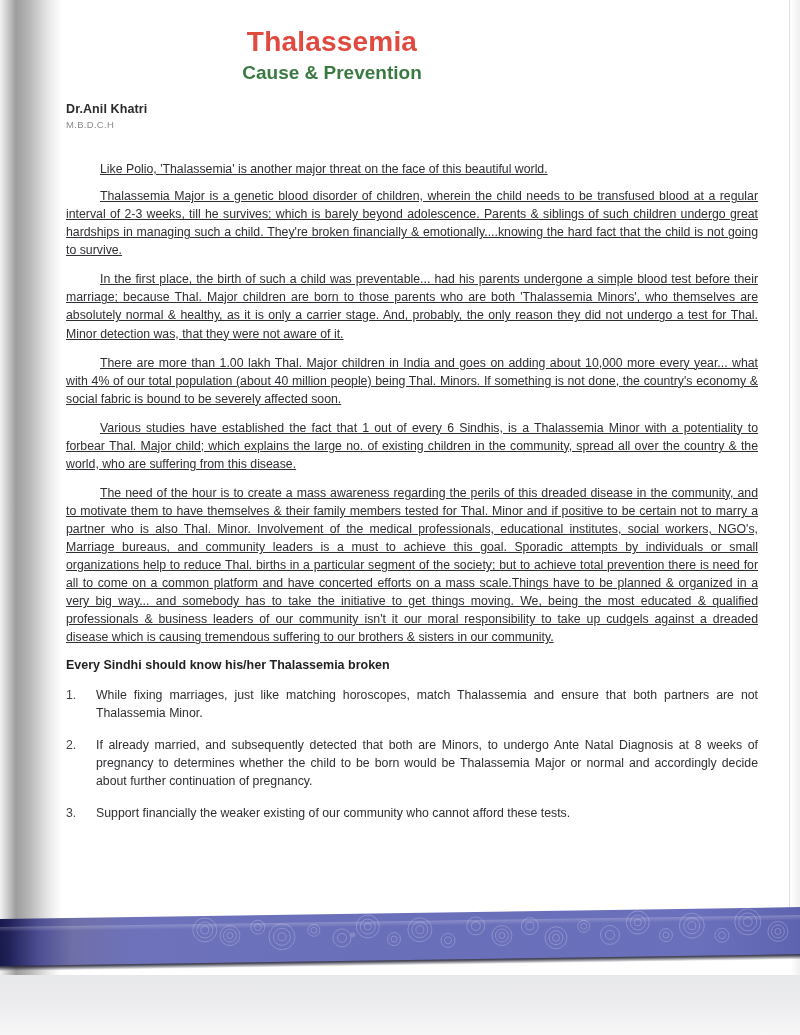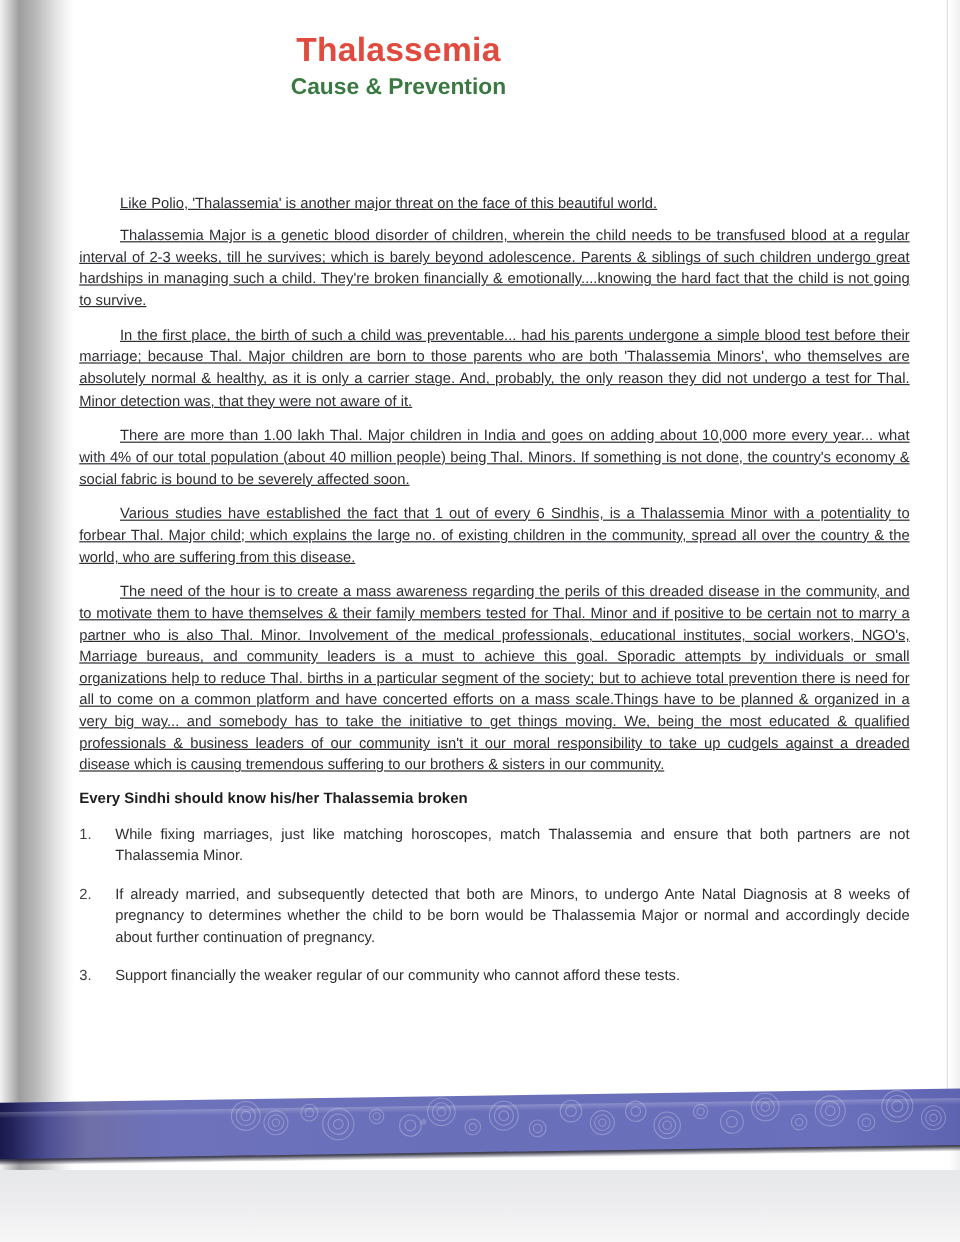--- a/index.html
+++ b/index.html
@@ -212,20 +212,22 @@
   <div class="scan-right-line"></div>
   <div class="scan-right-edge"></div>
   <div class="scan-bottom-bed"></div>
 
   <div class="doc-header">
     <h1 class="doc-title" style="color: rgb(224, 74, 63);">Thalassemia</h1>
     <h2 class="doc-subtitle" style="color: rgb(58, 122, 66);">Cause &amp; Prevention</h2>
   </div>
 
   <div class="author-block">
+    <div class="author-name">Dr.Anil Khatri</div>
+    <div class="author-degree">M.B.D.C.H</div>
   </div>
 
   <div class="body-area">
 
     <p class="para para-tight">Like Polio, 'Thalassemia' is another major threat on the face of this beautiful world.</p>
     <p class="para">Thalassemia Major is a genetic blood disorder of children, wherein the child needs to be transfused blood at a regular interval of 2-3 weeks, till he survives; which is barely beyond adolescence. Parents &amp; siblings of such children undergo great hardships in managing such a child. They're broken financially &amp; emotionally....knowing the hard fact that the child is not going to survive.</p>
     <p class="para">In the first place, the birth of such a child was preventable... had his parents undergone a simple blood test before their marriage; because Thal. Major children are born to those parents who are both 'Thalassemia Minors', who themselves are absolutely normal &amp; healthy, as it is only a carrier stage. And, probably, the only reason they did not undergo a test for Thal. Minor detection was, that they were not aware of it.</p>
     <p class="para">There are more than 1.00 lakh Thal. Major children in India and goes on adding about 10,000 more every year... what with 4% of our total population (about 40 million people) being Thal. Minors. If something is not done, the country's economy &amp; social fabric is bound to be severely affected soon.</p>
     <p class="para">Various studies have established the fact that 1 out of every 6 Sindhis, is a Thalassemia Minor with a potentiality to forbear Thal. Major child; which explains the large no. of existing children in the community, spread all over the country &amp; the world, who are suffering from this disease.</p>
     <p class="para">The need of the hour is to create a mass awareness regarding the perils of this dreaded disease in the community, and to motivate them to have themselves &amp; their family members tested for Thal. Minor and if positive to be certain not to marry a partner who is also Thal. Minor. Involvement of the medical professionals, educational institutes, social workers, NGO's, Marriage bureaus, and community leaders is a must to achieve this goal. Sporadic attempts by individuals or small organizations help to reduce Thal. births in a particular segment of the society; but to achieve total prevention there is need for all to come on a common platform and have concerted efforts on a mass scale.Things have to be planned &amp; organized in a very big way... and somebody has to take the initiative to get things moving. We, being the most educated &amp; qualified professionals &amp; business leaders of our community isn't it our moral responsibility to take up cudgels against a dreaded disease which is causing tremendous suffering to our brothers &amp; sisters in our community.</p>
@@ -236,21 +238,21 @@
       <li>
         <span class="num">1.</span>
         <span>While fixing marriages, just like matching horoscopes, match Thalassemia and ensure that both partners are not Thalassemia Minor.</span>
       </li>
       <li>
         <span class="num">2.</span>
         <span>If already married, and subsequently detected that both are Minors, to undergo Ante Natal Diagnosis at 8 weeks of pregnancy to determines whether the child to be born would be Thalassemia Major or normal and accordingly decide about further continuation of pregnancy.</span>
       </li>
       <li>
         <span class="num">3.</span>
-        <span>Support financially the weaker regular of our community who cannot afford these tests.</span>
+        <span>Support financially the weaker existing of our community who cannot afford these tests.</span>
       </li>
     </ol>
 
   </div>
 
   <div class="footer-band-wrap">
     <div class="band-shadow"></div>
     <div class="footer-band">
       <svg class="band-circles" viewBox="0 0 825 47" preserveAspectRatio="none">
         <g fill="none" stroke="#c9cbe6" stroke-width="0.9" opacity="0.75">

